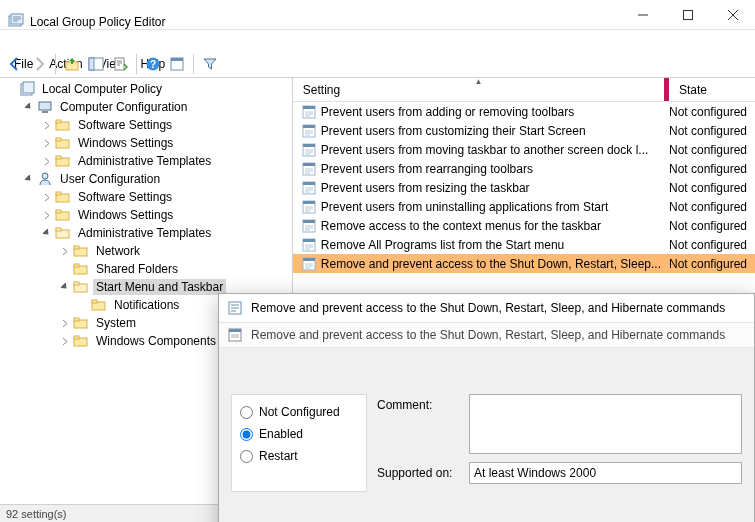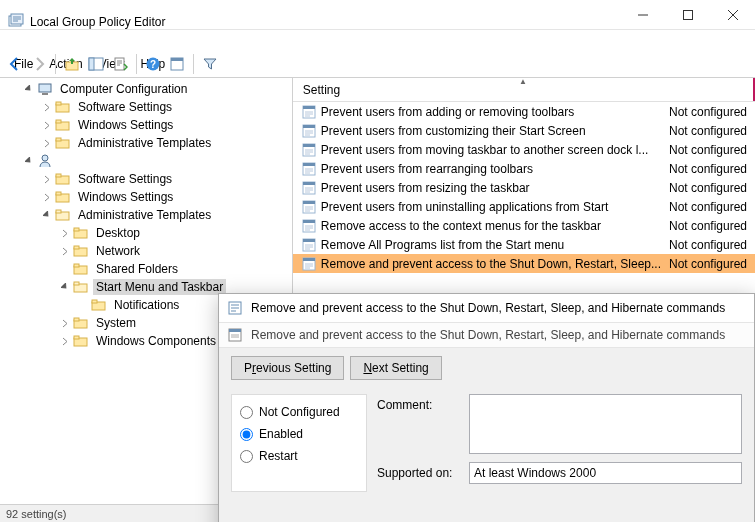--- a/index.html
+++ b/index.html
@@ -105,21 +105,21 @@
   }
   .list-header {
     display: flex;
     height: 24px;
     background: #fff;
     border-bottom: 1px solid #e0e0e0;
   }
   .col-h {
     display: flex; align-items: center;
     padding: 0 10px;
-    border-right: 2px solid #be185d;
+    border-right: 5px solid #be185d;
     position: relative;
   }
   .col-setting { flex: 1; }
   .col-state { width: 86px; border-right: none; }
   .sort-ind {
     position: absolute; left: 50%; top: -1px; transform: translateX(-50%);
     font-size: 8px; color: #666;
   }
   .list-body {
     flex: 1; overflow-y: scroll; overflow-x: hidden;
@@ -308,20 +308,30 @@
       </svg>
     </div>
 </div>
 
 <div class="main">
 
   <div class="tree-pane">
     <div class="tree">
       <ul>
         <li>
+          <div class="node-row">
+            <span class="expander"></span>
+            <span class="node-icon">
+                <svg width="16" height="16">
+                  <rect x="2" y="3" width="11" height="11" fill="#fff" stroke="#6b8fb3"></rect>
+                  <rect x="4" y="1" width="11" height="11" fill="#e8f0fa" stroke="#6b8fb3"></rect>
+                </svg>
+              </span>
+            <span class="node-label">Local Computer Policy</span>
+          </div>
           <ul>
 
             <li>
               <div class="node-row">
                 <span class="expander">
                     <svg width="9" height="9">
                       <path d="M1 1l4 3.5L1 8" fill="#595959" stroke="#595959" transform="rotate(45 4.5 4.5)"></path>
                     </svg>
                   </span>
                 <span class="node-icon">
@@ -390,20 +400,21 @@
                     <svg width="9" height="9">
                       <path d="M1 1l4 3.5L1 8" fill="#595959" stroke="#595959" transform="rotate(45 4.5 4.5)"></path>
                     </svg>
                   </span>
                 <span class="node-icon">
                     <svg width="16" height="16">
                       <circle cx="8" cy="5" r="3" fill="#d5e7f7" stroke="#52708f"></circle>
                       <path d="M3 14c0-3 2-5 5-5s5 2 5 5" fill="#d5e7f7" stroke="#52708f"></path>
                     </svg>
                   </span>
+                <span class="node-label">User Configuration</span>
               </div>
               <ul>
                 <li>
                     <div class="node-row">
                       <span class="expander">
                         <svg width="9" height="9">
                           <path d="M2 1l4 3.5L2 8" fill="none" stroke="#888"></path>
                         </svg>
                       </span>
                       <span class="node-icon">
@@ -440,36 +451,20 @@
                       </span>
                     <span class="node-icon">
                         <svg class="folder-open" width="16" height="16">
                           <rect x="1" y="5" width="13" height="8"></rect>
                           <rect x="1" y="3" width="5" height="3"></rect>
                         </svg>
                       </span>
                     <span class="node-label">Administrative Templates</span>
                   </div>
                   <ul>
-                    <li>
-                        <div class="node-row">
-                          <span class="expander">
-                            <svg width="9" height="9">
-                              <path d="M2 1l4 3.5L2 8" fill="none" stroke="#888"></path>
-                            </svg>
-                          </span>
-                          <span class="node-icon">
-                            <svg class="folder-closed" width="16" height="16">
-                              <rect x="1" y="5" width="13" height="8"></rect>
-                              <rect x="1" y="3" width="5" height="3"></rect>
-                            </svg>
-                          </span>
-                          <span class="node-label">Desktop</span>
-                        </div>
-                      </li>
                     <li>
                         <div class="node-row">
                           <span class="expander">
                             <svg width="9" height="9">
                               <path d="M2 1l4 3.5L2 8" fill="none" stroke="#888"></path>
                             </svg>
                           </span>
                           <span class="node-icon">
                             <svg class="folder-closed" width="16" height="16">
                               <rect x="1" y="5" width="13" height="8"></rect>
@@ -562,20 +557,23 @@
       </ul>
     </div>
   </div>
 
   <div class="list-pane">
     <div class="list-header">
       <div class="col-h col-setting">
         <span>Setting</span>
         <span class="sort-ind">▲</span>
       </div>
+      <div class="col-h col-state">
+        <span>State</span>
+      </div>
     </div>
     <div class="list-body" id="list-body">
 
     <div class="list-row">
           <span class="row-icon">
             <svg width="16" height="16">
               <rect x="2" y="2" width="12" height="12" fill="#fff" stroke="#9bb6d2"></rect>
               <rect x="2" y="2" width="12" height="3" fill="#6b8fb3"></rect>
               <path d="M4 8h8M4 10h8M4 12h5" stroke="#b8c8dc"></path>
             </svg>
@@ -689,24 +687,20 @@
   </div>
   <div class="dlg-subhead">
     <span class="dlg-icon2"><svg width="16" height="16">
           <rect x="2" y="2" width="12" height="12" fill="#fff" stroke="#888"></rect>
           <rect x="2" y="2" width="12" height="3" fill="#6b8fb3"></rect>
           <path d="M4 8h8M4 10h8" stroke="#aaa"></path>
         </svg></span>
     <span>Remove and prevent access to the Shut Down, Restart, Sleep, and Hibernate commands</span>
   </div>
   <div class="dlg-body">
-    <div class="dlg-btnrow">
-      <button class="dlg-btn"><span>P</span><span class="mne">r</span><span>evious Setting</span></button>
-      <button class="dlg-btn"><span></span><span class="mne">N</span><span>ext Setting</span></button>
-    </div>
     <div class="dlg-grid" style="top:46px;">
       <div class="radio-col">
         <label class="radio-row">
             <input type="radio" name="pstate" style="">
             <span>Not Configured</span>
           </label>
         <label class="radio-row">
             <input type="radio" name="pstate" checked="" style="">
             <span>Enabled</span>
           </label>

